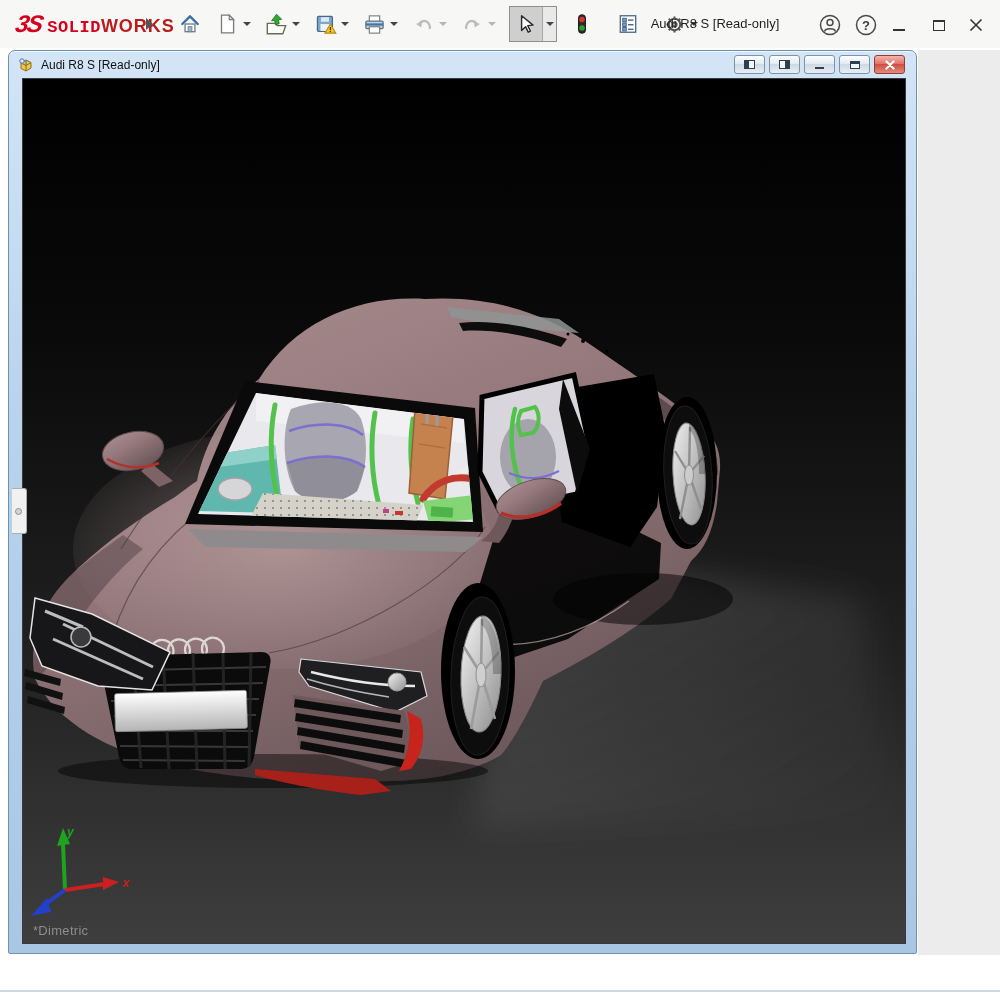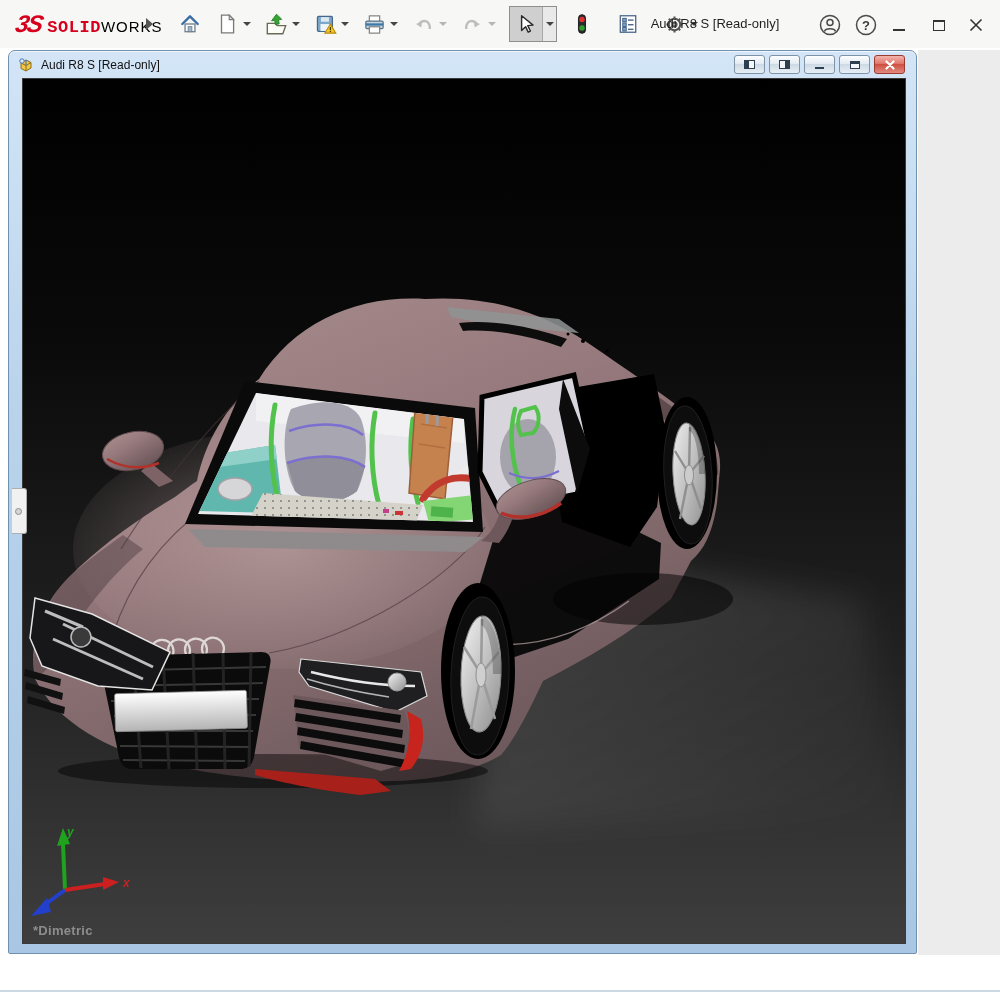--- a/index.html
+++ b/index.html
@@ -4,21 +4,21 @@
 <style>
   * { margin:0; padding:0; box-sizing:border-box; }
   body { font-family:"Liberation Sans", sans-serif; background:#ffffff; }
   .stage { position:relative; width:1000px; height:1000px; background:#ffffff; overflow:hidden; }
 
   
   .toolbar { position:absolute; left:0; top:0; width:1000px; height:48px; background:#f7f7f6; }
   .logo { position:absolute; left:16px; top:10px; display:flex; align-items:baseline; color:#d6001c; }
   .logo .mark { font-style:italic; font-weight:bold; font-size:24px; letter-spacing:-2px; margin-right:6px; transform:skewX(-12deg); }
   .logo .bold { font-weight:bold; font-size:17px; letter-spacing:0.5px;font-family:Liberation Mono, monospace; }
-  .logo .light { font-weight:normal; font-size:15px; letter-spacing:1px; color:#000000; }
+  .logo .light { font-weight:bold; font-size:18px; letter-spacing:1px; color:#b91c1c; }
   .flyout-arrow { position:absolute; left:146px; top:18px; width:0; height:0; border-left:7px solid #555; border-top:6px solid transparent; border-bottom:6px solid transparent; }
   .tb-row { position:absolute; left:176px; top:0; height:48px; display:flex; align-items:center; }
   .tb-btn { width:28px; height:30px; display:flex; align-items:center; justify-content:center; border-radius:2px; }
   .caret { width:12px; height:30px; display:flex; align-items:center; justify-content:center; }
   .caret i { width:0; height:0; border-top:4px solid #444; border-left:4px solid transparent; border-right:4px solid transparent; }
   .caret.dis i { border-top-color:#b5b5b5; }
   .gap { width:9px; }
   .sel-box { display:flex; align-items:stretch; height:36px; border:1px solid #8f8f8f; background:#cfcfcf; margin:0 2px; }
   .sel-box .main { width:32px; display:flex; align-items:center; justify-content:center; }
   .sel-box .drop { width:14px; border-left:1px solid #a8a8a8; background:#e9e9e9; display:flex; align-items:center; justify-content:center; }
@@ -42,21 +42,21 @@
   .dbtn.close { background:linear-gradient(180deg,#f2b5ad 0%,#e0766a 45%,#cf5042 50%,#e08a80 100%); border-color:#9c3a30; }
   .split-ic { width:11px; height:9px; border:1px solid #2e3f50; position:relative; background:#f4f7fa; }
   .split-ic.l::before, .split-ic.r::before { content:""; position:absolute; top:0; width:4px; height:7px; background:#2e3f50; }
   .split-ic.l::before { left:0; } .split-ic.r::before { right:0; }
   .dmin { width:9px; height:0; border-bottom:2px solid #2e3f50; margin-top:6px; }
   .drest { width:10px; height:8px; border:1px solid #2e3f50; border-top-width:3px; background:#f4f7fa; }
 
   .viewport { position:absolute; left:13px; top:27px; width:884px; height:866px;
               background:linear-gradient(180deg,#000000 0%,#0a0a0a 30%,#222222 68%,#3e3e3e 100%);
               border:1px solid #3a3a3a; overflow:hidden; }
-  .view-label { position:absolute; left:10px; top:844px; font-size:13px; font-weight:bold; color:#8d8d8d; letter-spacing:.3px; }
+  .view-label { position:absolute; left:10px; top:844px; font-size:13px; font-weight:normal; color:#8d8d8d; letter-spacing:.3px; }
   .triad { position:absolute; left:0px; top:745px; }
   .panel-tab { position:absolute; left:3px; top:437px; width:15px; height:46px; background:#f1f1f1;
                border:1px solid #aeaeae; border-left:none; border-radius:0 3px 3px 0; }
   .panel-tab i { position:absolute; left:3px; top:19px; width:7px; height:7px; border-radius:50%;
                  background:#d4d4d4; border:1px solid #8f8f8f; }
 
   .right-gutter { position:absolute; left:918px; top:50px; width:82px; height:905px; background:#ececec; }
   .bottom-line { position:absolute; left:0; top:990px; width:1000px; height:2px; background:#ccd8e2; }
 </style>
 </head>

